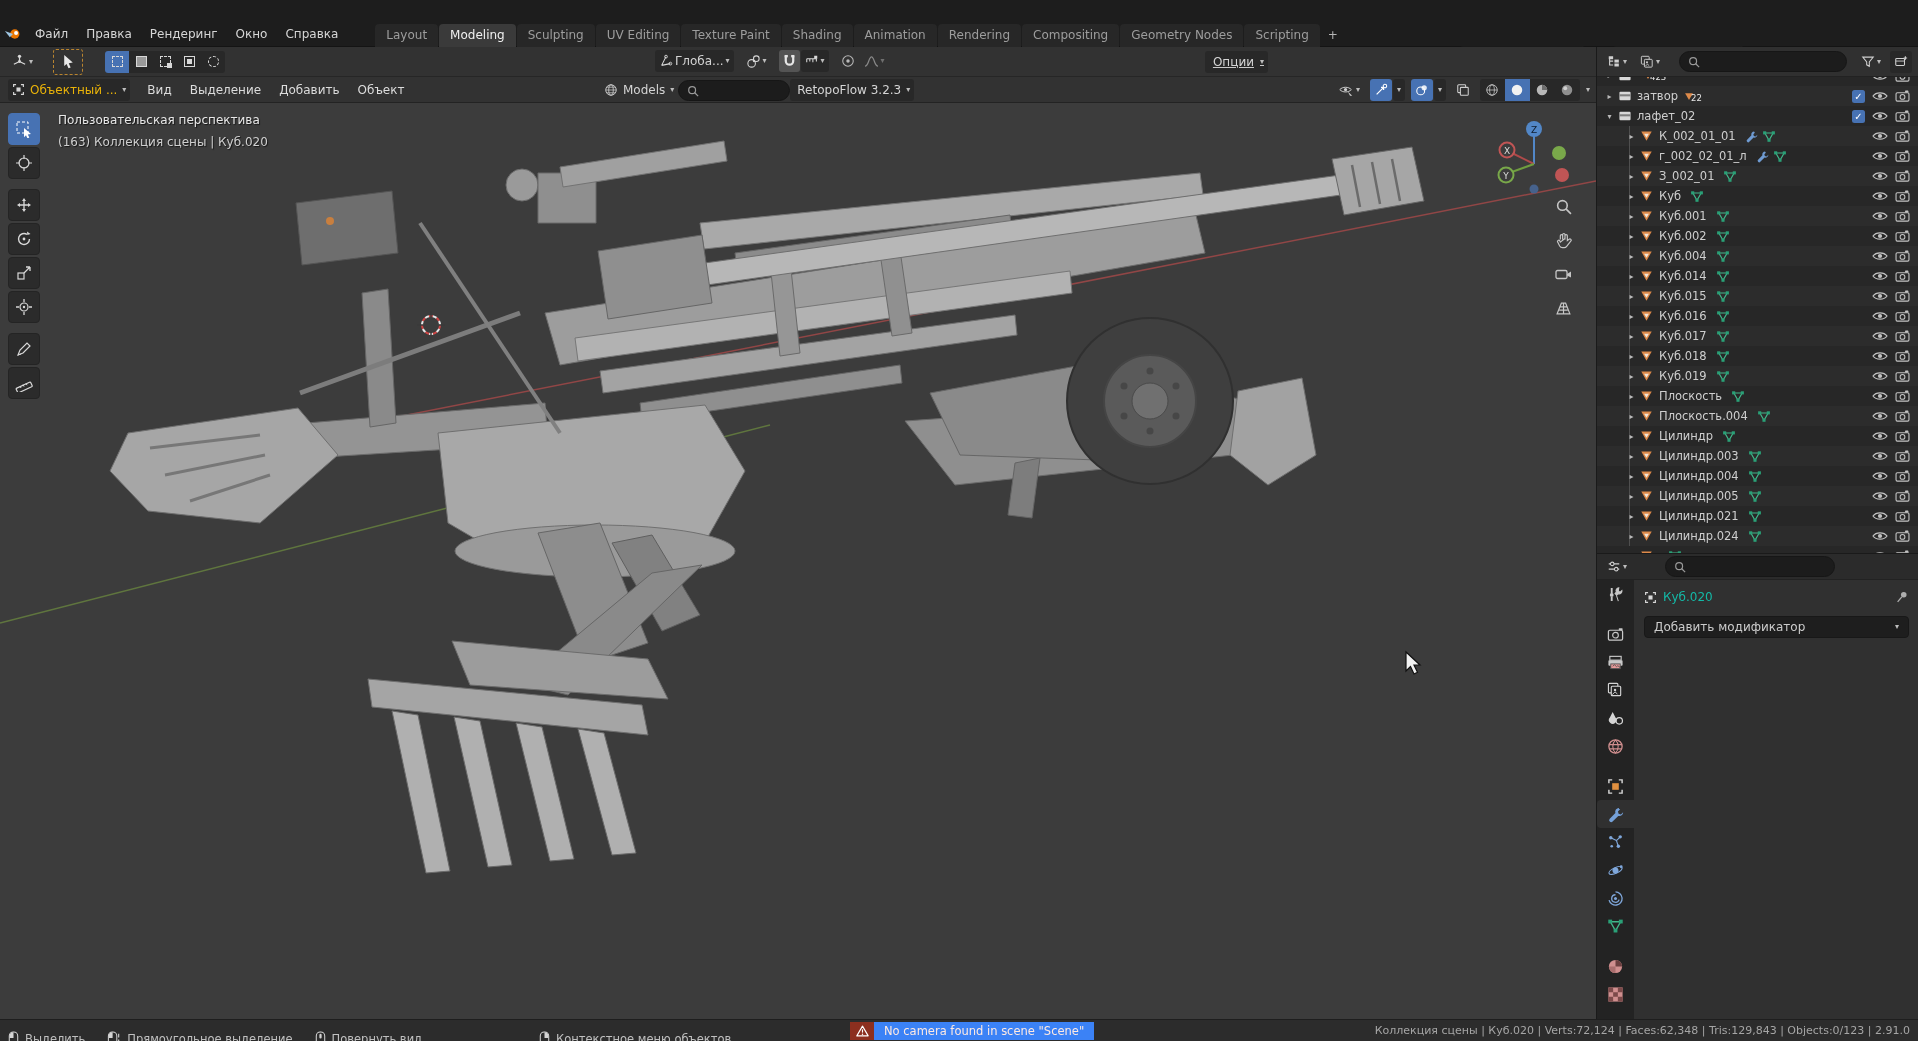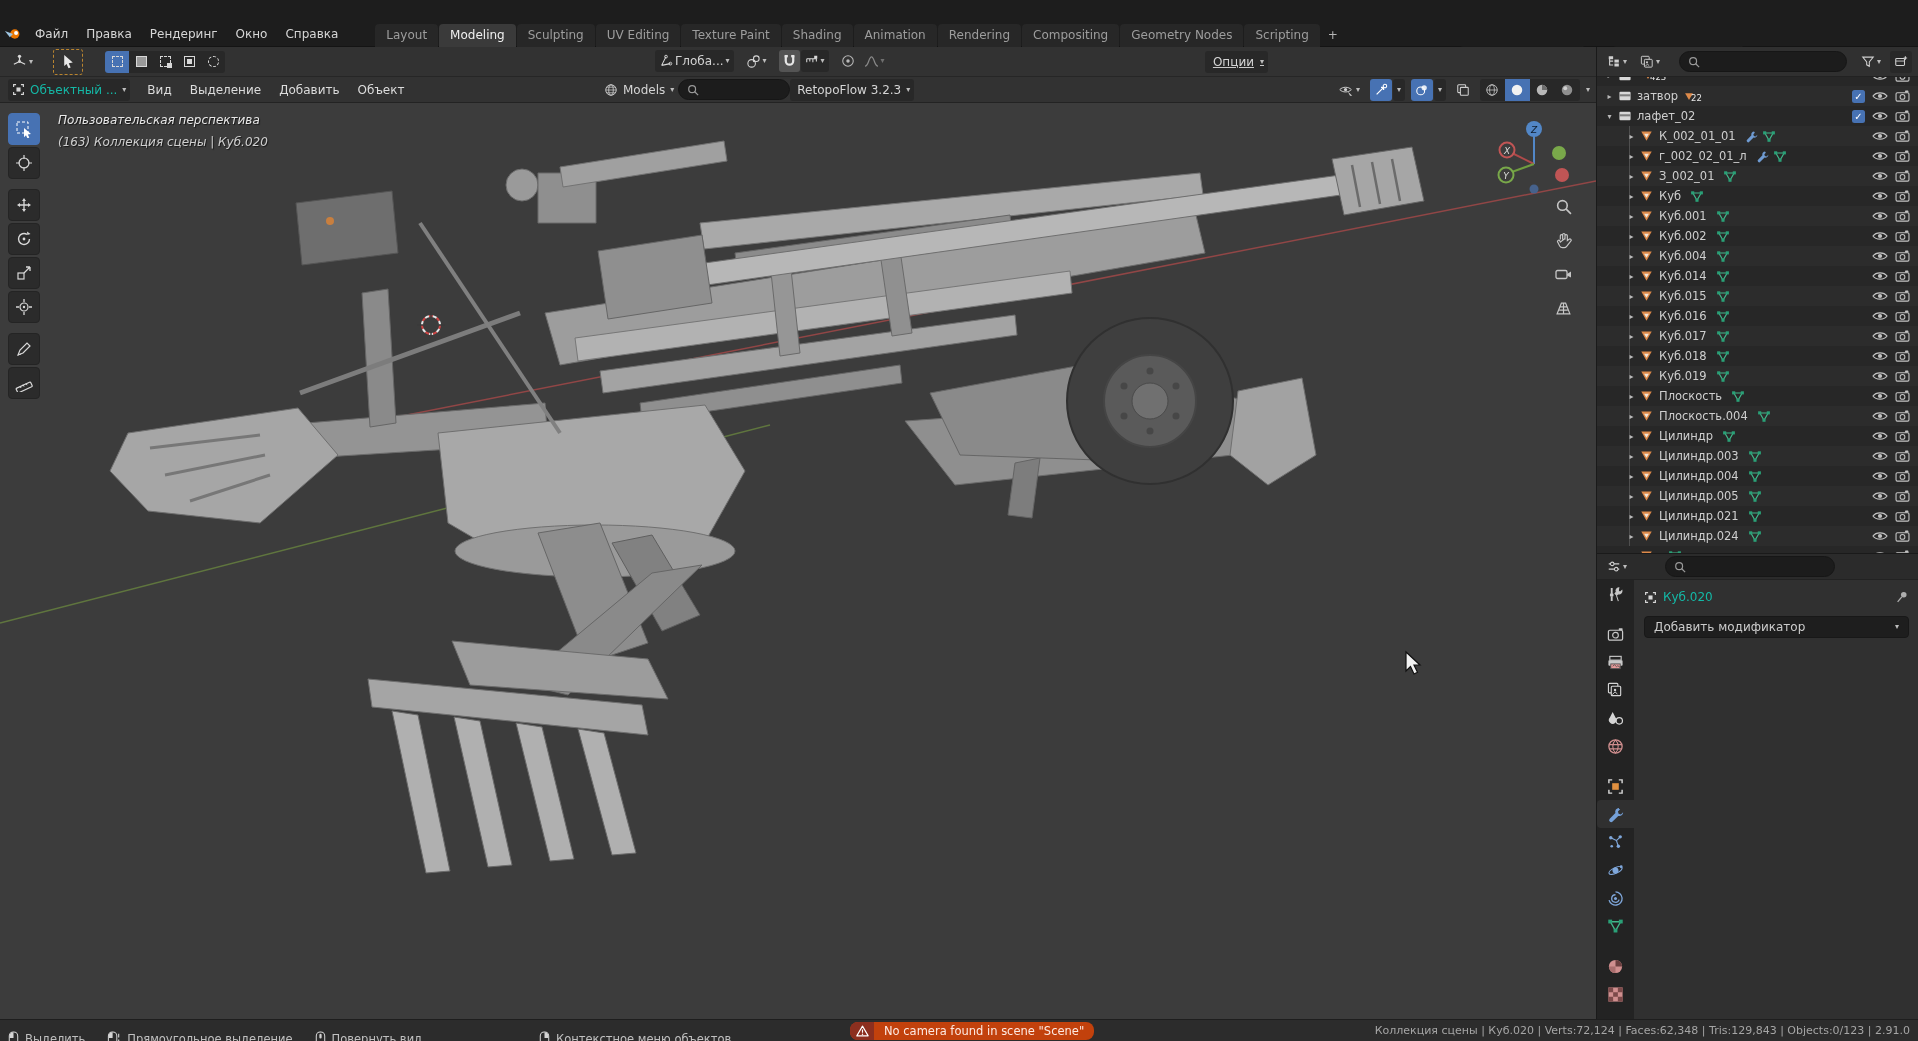--- a/index.html
+++ b/index.html
@@ -43,28 +43,28 @@
   .selbox-ico { width:11px; height:11px; border:1px dashed #d8d8d8; }
   .selbox-ico.v2 { border-style:solid; background:#9a9a9a; }
   .selbox-ico.v3 { position:relative; } .selbox-ico.v3::after{ content:""; position:absolute; right:-2px; bottom:-2px; width:5px; height:5px; background:#d8d8d8;}
   .selbox-ico.v4 { border-style:solid; position:relative;} .selbox-ico.v4::after{content:"";position:absolute;left:2px;top:2px;width:5px;height:5px;background:#d8d8d8;}
   .selbox-ico.v5 { border-radius:50%; }
   .active-tool { width:30px; height:26px; border:1px dashed #b9842f; border-radius:3px; display:flex; align-items:center; justify-content:center; }
   .hmenu { padding:4px 9px; color:#dcdcdc; border-radius:3px; white-space:nowrap; }
   .mid-cluster { position:absolute; left:655px; top:3px; display:flex; gap:8px; align-items:center; }
   .r1-right { position:absolute; right:328px; top:4px;text-decoration:underline; }
   .search-pill { display:flex; align-items:center; background:#1c1c1c; border:1px solid #161616; border-radius:11px; height:21px; width:112px; padding:0 8px; gap:5px; }
-  .vp2-cluster { position:absolute; left:600px; top:2px; display:flex; align-items:flex-start; }
+  .vp2-cluster { position:absolute; left:600px; top:2px; display:flex; align-items:flex-end; }
   .vp2-right { position:absolute; right:6px; top:2px; display:flex; gap:6px; align-items:center; }
   .shade-seg { display:flex; background:#282828; border-radius:3px; overflow:hidden; }
   .shade-btn { width:25px; height:22px; display:flex; align-items:center; justify-content:center; }
   .shade-btn.active { background:#4772b3; }
 
   
-  .vp-canvas { left:0; top:103px; width:1596px; height:916px; background:#3c3c3c; overflow:hidden;font-style:italic; }
+  .vp-canvas { left:0; top:103px; width:1596px; height:916px; background:#3c3c3c; overflow:hidden; }
   .vp-overlay-text { position:absolute; left:58px; top:10px; text-shadow:1px 1px 1px rgba(0,0,0,.65); pointer-events:none; }
   .vp-overlay-text .l1 { color:#e8e8e8; font-size:12px; }
   .vp-overlay-text .l2 { color:#cfcfcf; font-size:12px; margin-top:8px; }
   #tool-column { position:absolute; left:8px; top:10px; display:flex; flex-direction:column; gap:2px; }
   .tool-btn { width:32px; height:32px; background:#2b2b2b; border:1px solid #242424; border-radius:4px; display:flex; align-items:center; justify-content:center; color:#d8d8d8; }
   .tool-btn.active { background:#4772b3; border-color:#4772b3; color:#fff; }
   .tool-gap { height:6px; }
   #nav-buttons { position:absolute; right:20px; top:90px; display:flex; flex-direction:column; gap:8px; align-items:center; color:#c6c6c6; }
   .nav-btn { width:26px; height:26px; display:flex; align-items:center; justify-content:center; border-radius:50%; }
 
@@ -100,21 +100,21 @@
   .breadcrumb { display:flex; align-items:center; padding:10px 10px 0 10px; color:#14b8a6; gap:6px; }
   .breadcrumb .pin { margin-left:auto; color:#aeaeae; }
   .add-mod { margin:12px 10px 0 10px; height:22px; background:#1e1e1e; border:1px solid #181818; border-radius:4px; display:flex; align-items:center; padding:0 9px; color:#cccccc; }
   .add-mod .chev { margin-left:auto; }
 
   
   .statusbar { left:0; top:1019px; width:1918px; height:38px; background:#2c2c2c; border-top:1px solid #1e1e1e; display:flex; align-items:center; font-size:11.5px; color:#c0c0c0; }
   #status-hints { display:flex; align-items:center; margin-left:8px; gap:22px; }
   .hint { display:flex; align-items:center; gap:6px; white-space:nowrap; }
   .hint:nth-child(4) { margin-left:95px; }
-  .status-warning { position:absolute; left:850px; top:2px; height:18px; display:flex; align-items:center; background:#c2410c; border-radius:8px; overflow:hidden; }
+  .status-warning { position:absolute; left:850px; top:2px; height:18px; display:flex; align-items:center; background:#3b82f6; border-radius:0; overflow:hidden; }
   .status-warning .wicon { width:24px; height:18px; background:#8c2f1f; display:flex; align-items:center; justify-content:center; }
   .status-warning .wtext { color:#fde9e2; padding:0 10px; font-size:11.5px; }
   .status-info { position:absolute; right:8px; top:4px; color:#a5a5a5; font-size:11px; white-space:nowrap;margin-left:37px; }
 
   svg { display:block; }
   .ico { display:flex; align-items:center; justify-content:center; }
 </style>
 </head>
 <body>
 
@@ -277,21 +277,21 @@
       <span class="chev">▾</span>
     </span>
   </div>
 
   <div class="vp-row2 abs">
     <span class="tile dark" style="margin-left:8px">
       <svg width="13" height="13" viewBox="0 0 16 16">
           <path d="M2 5 V2 H5 M11 2 H14 V5 M14 11 V14 H11 M5 14 H2 V11" stroke="#d8d8d8" stroke-width="1.4" fill="none"></path>
           <rect x="5.5" y="5.5" width="5" height="5" fill="#d8d8d8"></rect>
         </svg>
-      <span style="color:#14b8a6; padding:0 3px;">Объектный ...</span>
+      <span style="color:#eab308; padding:0 3px;">Объектный ...</span>
       <span class="chev">▾</span>
     </span>
     <div id="vp-menus" style="display:flex; margin-left:8px;">
         <div class="hmenu">Вид</div>
         <div class="hmenu">Выделение</div>
         <div class="hmenu">Добавить</div>
         <div class="hmenu">Объект</div>
       </div>
 
     <div class="vp2-cluster">

